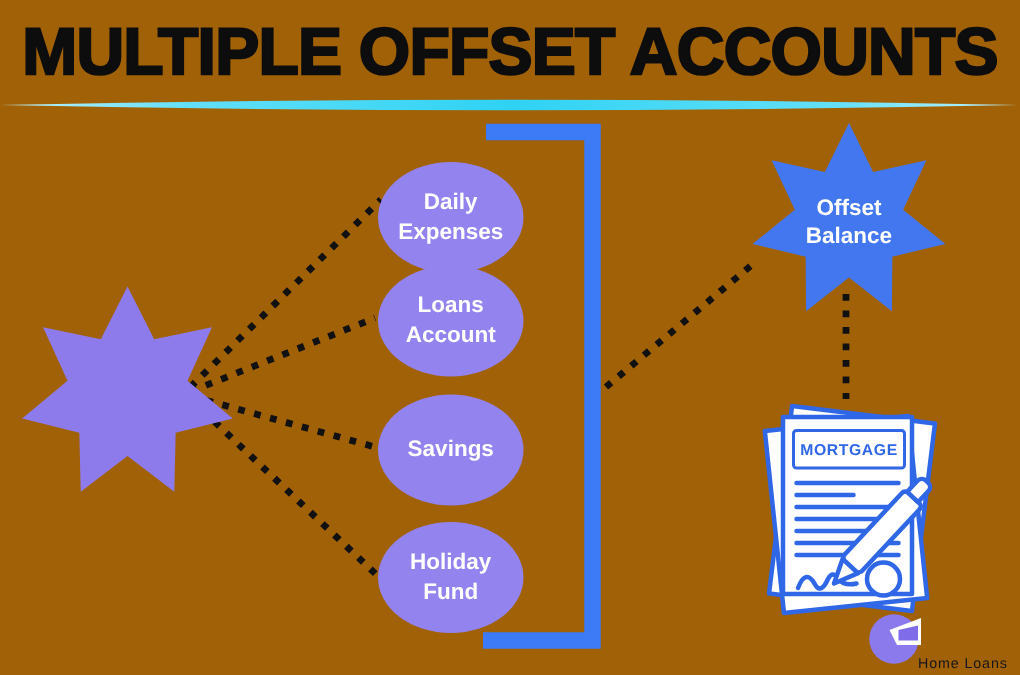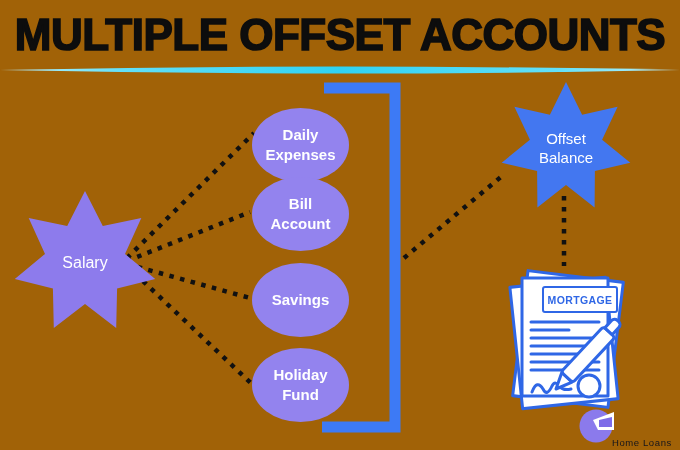--- a/index.html
+++ b/index.html
@@ -8,35 +8,35 @@
     overflow:hidden;font-family:"Liberation Sans", sans-serif;padding-left:20px;
   }
   .title{
     position:absolute;top:10px;left:0;width:680px;text-align:center;
     font-size:44px;font-weight:bold;letter-spacing:-0.5px;color:#0d0d0d;
     -webkit-text-stroke:1.6px #0d0d0d;white-space:nowrap;
   }
   svg.layer{position:absolute;left:0;top:0;}
   .shape-label{
     position:absolute;display:flex;align-items:center;justify-content:center;
-    text-align:center;color:#ffffff;font-weight:normal;line-height:1.3;
+    text-align:center;color:#ffffff;font-weight:bold;line-height:1.3;
   }
   .ellipse{
     position:absolute;width:97px;height:74px;border-radius:50%;
     background:#9383ee;display:flex;align-items:center;justify-content:center;
     text-align:center;color:#ffffff;font-weight:bold;font-size:15px;line-height:1.35;
   }
   .ellipse .inner{width:74px;}
   .salary-label{left:25px;top:250px;width:120px;height:26px;font-size:16px;}
   .offset-label{left:521px;top:126px;width:90px;height:44px;font-size:15px;}
   .mortgage-box{
     position:absolute;left:528px;top:286px;width:72px;height:23px;
     border:2.5px solid #2f67e6;border-radius:3px;background:#ffffff;
     display:flex;align-items:center;justify-content:center;
-    color:#2f67e6;font-weight:bold;font-size:10.5px;letter-spacing:0.4px;margin-left:14px;
+    color:#2f67e6;font-weight:bold;font-size:10.5px;letter-spacing:0.4px;
   }
   .logo-usto{
     position:absolute;left:609px;top:406px;width:70px;
     color:#101016;font-weight:bold;font-size:29px;letter-spacing:-1px;
     -webkit-text-stroke:0.8px #101016;
   }
   .logo-tagline{
     position:absolute;left:612px;top:437px;width:70px;
     color:#15151c;font-size:9.5px;letter-spacing:0.6px;
   }
@@ -104,29 +104,28 @@
       <circle cx="596" cy="426" r="16.5" fill="#8b7aec"></circle>
       <polygon points="593,420 614,412 614,430 598,430" fill="#ffffff"></polygon>
       <polygon points="599,420 612,417 612,427 599,427" fill="#7e6ce8"></polygon>
     </g>
   </svg>
 
   <div class="ellipse" style="left:252px;top:108px">
     <div class="inner">Daily Expenses</div>
   </div>
   <div class="ellipse" style="left:252px;top:177px">
-    <div class="inner">Bill Account</div>
+    <div class="inner">Loans Account</div>
   </div>
   <div class="ellipse" style="left:252px;top:348px">
     <div class="inner">Holiday Fund</div>
   </div>
   <div class="ellipse" style="left:252px;top:263px">
     <div class="inner">Savings</div>
   </div>
 
-  <div class="shape-label salary-label">Salary</div>
   <div class="shape-label offset-label">Offset Balance</div>
 
   <div class="mortgage-box">MORTGAGE</div>
 
   <div class="logo-tagline">Home Loans</div>
 
 </div>
 
 </body></html>

